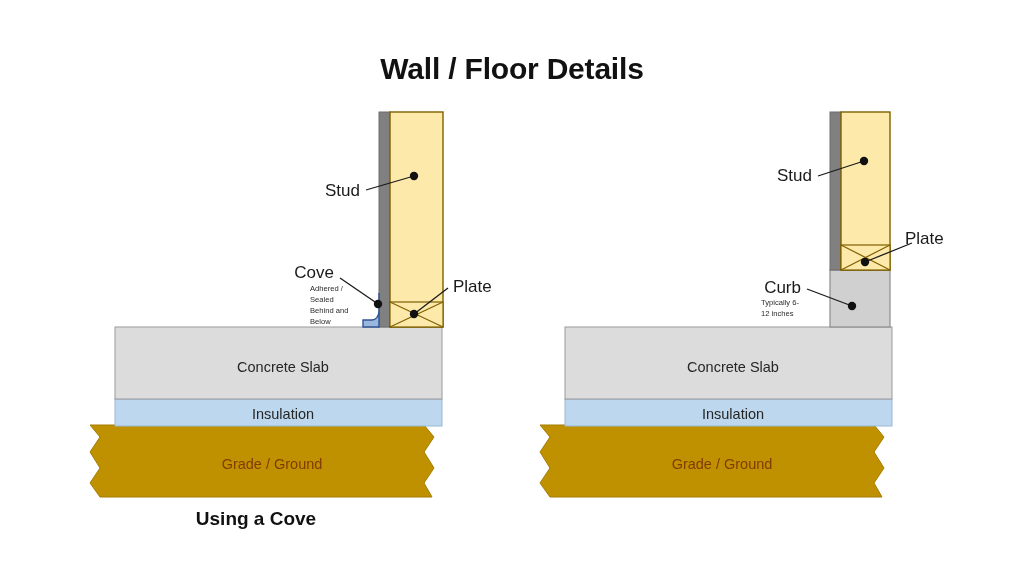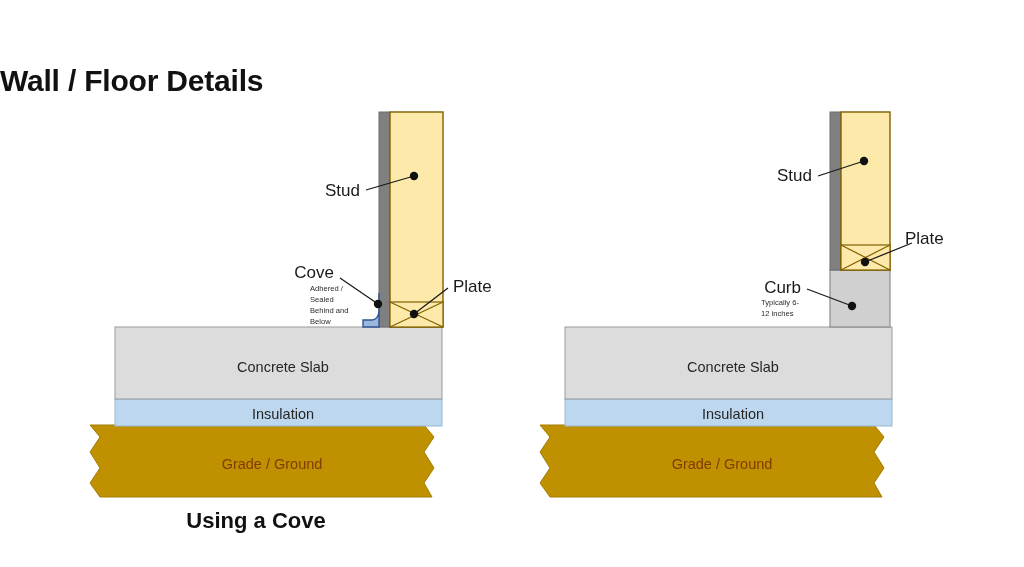--- a/index.html
+++ b/index.html
@@ -8,35 +8,34 @@
     background:#ffffff;
     font-family:"Liberation Sans", sans-serif;
     overflow:hidden;
     position:relative;
   }
   .stage{position:absolute;inset:0;}
 
   
   .page-title{
     position:absolute;left:0;top:52px;width:1024px;
-    text-align:left;
+    text-align:center;
     font-size:30px;font-weight:bold;color:#111111;
     letter-spacing:-0.2px;
-    margin-top:12px;
   }
 
   
   .panel{position:absolute;top:0;width:512px;height:567px;}
   .panel-left{left:0;}
   .panel-right{left:512px;}
 
   .caption{
     position:absolute;left:0;width:512px;top:508px;
     text-align:center;
-    font-size:22px;font-weight:bold;color:#111111;
+    font-size:19px;font-weight:bold;color:#111111;
   }
 
   
   svg{display:block;}
   .lbl{
     font-family:"Liberation Sans", sans-serif;
     fill:#1a1a1a;
   }
   .lbl-main{font-size:17px;}
   .lbl-layer{font-size:14.5px;fill:#262626;}

